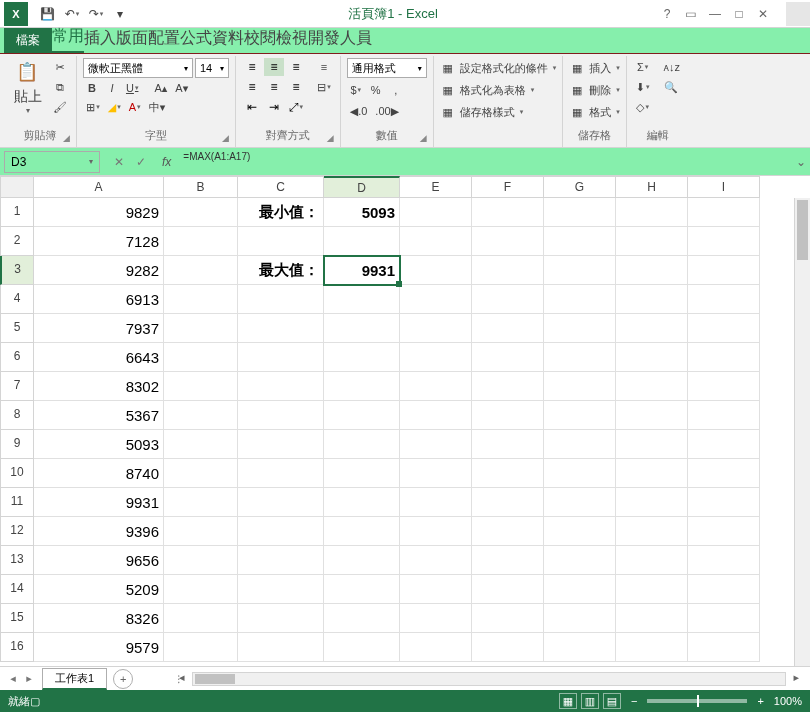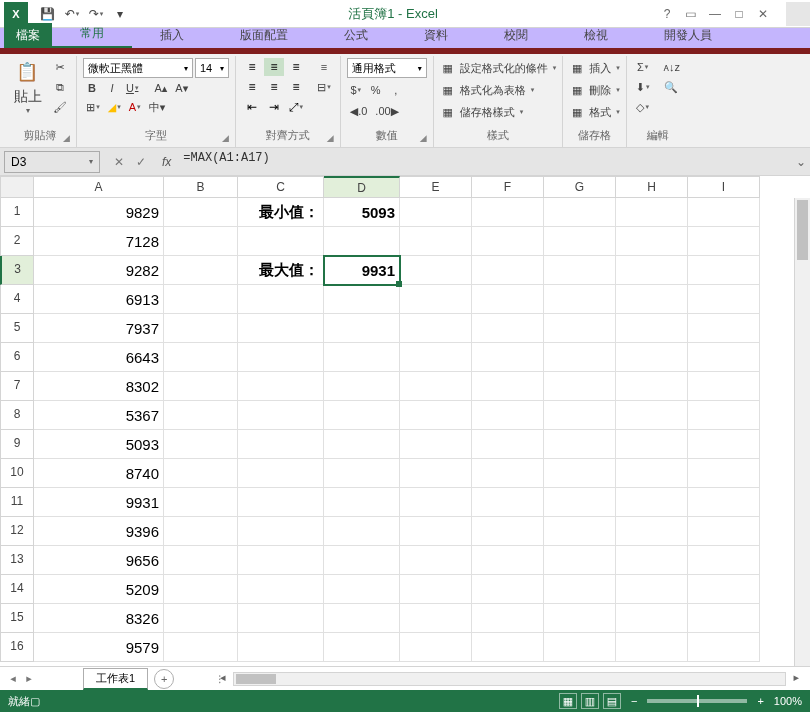--- a/index.html
+++ b/index.html
@@ -9,23 +9,23 @@
 .titlebar { height:28px; background:#fff; display:flex; align-items:center; border-bottom:1px solid #d4d4d4; }
 .titlebar .app-icon { width:24px; height:24px; margin:0 4px; background:#217346; color:#fff; display:flex; align-items:center; justify-content:center; font-weight:bold; font-size:11px; }
 .titlebar .qat { display:flex; gap:4px; align-items:center; padding:0 6px; }
 .titlebar .qat-item { width:20px; height:20px; display:flex; align-items:center; justify-content:center; color:#444; }
 .titlebar .title { flex:1; text-align:center; color:#217346; font-size:13px; }
 .titlebar .win-controls { display:flex; gap:6px; padding:0 8px; align-items:center; color:#666; }
 .titlebar .win-controls span { width:18px; text-align:center; }
 .titlebar .user-icon { width:24px; height:24px; background:#e6e6e6; margin-left:6px; }
 
 
-.tabs { height:26px; display:flex; align-items:flex-end; background:#c4b5fd; padding-left:4px; border-bottom:6px solid #7f1d1d; }
+.tabs { height:26px; display:flex; align-items:flex-end; background:#86efac; padding-left:4px; border-bottom:1px solid #7f1d1d; }
 .tabs .file-tab { background:#217346; color:#fff; padding:4px 12px; font-size:12px; }
-.tabs .tab { padding:4px 28px; color:#444; font-size:12px; }
+.tabs .tab { padding:4px 0; color:#444; font-size:16px; }
 .tabs .tab.active { border-bottom:2px solid #217346; color:#217346; }
 
 
 .ribbon { height:94px; background:#f1f1f1; border-bottom:1px solid #d4d4d4; display:flex; padding:2px 4px 0 4px; }
 .group { border-right:1px solid #d4d4d4; padding:2px 6px 0 6px; display:flex; flex-direction:column; justify-content:space-between; }
 .group-body { flex:1; display:flex; gap:4px; align-items:flex-start; }
 .group-label { text-align:center; font-size:11px; color:#666; padding:2px 0 4px 0; position:relative; }
 .group-label .launcher { position:absolute; right:0; bottom:4px; font-size:9px; color:#888; }
 
 .big-btn { display:flex; flex-direction:column; align-items:center; width:36px; }
@@ -39,26 +39,26 @@
 .small-btn.italic { font-style:italic; }
 .small-btn.underline { text-decoration:underline; }
 .dd::after { content:"▾"; font-size:7px; margin-left:1px; color:#666; }
 .font-sel { height:20px; border:1px solid #ababab; background:#fff; font-size:11px; padding:0 4px; display:flex; align-items:center; }
 .align-btn { width:20px; height:18px; display:flex; align-items:center; justify-content:center; }
 
 .menu-item { display:flex; align-items:center; gap:4px; font-size:11px; color:#444; height:20px; white-space:nowrap; }
 .menu-item .mi-icon { width:16px; height:16px; display:flex; align-items:center; justify-content:center; }
 
 
-.formula-row { height:28px; border-bottom:1px solid #d4d4d4; display:flex; align-items:center; background:#e5e5e5; }
+.formula-row { height:28px; border-bottom:1px solid #d4d4d4; display:flex; align-items:center; background:#86efac; }
 .name-box { width:96px; height:22px; border:1px solid #ababab; margin:0 4px; display:flex; align-items:center; padding:0 6px; font-size:12px; justify-content:space-between; }
 .fx-controls { display:flex; align-items:center; gap:4px; padding:0 6px; color:#777; }
 .fx-controls span { width:18px; text-align:center; }
 .fx-label { font-style:italic; color:#555; padding:0 6px; }
-.formula-input { flex:1; height:22px; padding:0 6px; font-size:12px; color:#333;font-family:Liberation Mono, monospace; }
+.formula-input { flex:1; height:22px; padding:0 6px; font-size:10px; color:#333; }
 .formula-expand { width:18px; color:#666; text-align:center; }
 
 
 .grid-area { position:relative; height:490px; overflow:hidden; background:#fff; }
 .col-headers { display:flex; height:22px; }
 .corner { width:34px; border:1px solid #d4d4d4; background:#f0f0f0; }
 .ch { border:1px solid #d4d4d4; border-left:none; background:#fff; text-align:center; font-size:12px; color:#444; line-height:20px; }
 .rows { }
 .gr { display:flex; height:29px; }
 .rh { width:34px; border:1px solid #d4d4d4; border-top:none; background:#fff; text-align:center; font-size:12px; color:#444; line-height:27px; }
@@ -71,21 +71,21 @@
 .cell.selected { outline:2px solid #217346; outline-offset:-1px; position:relative; }
 .cell.selected::after { content:""; position:absolute; right:-3px; bottom:-3px; width:6px; height:6px; background:#217346; }
 
 .vscroll { position:absolute; right:0; top:22px; bottom:0; width:16px; background:#f0f0f0; border-left:1px solid #d4d4d4; }
 .vscroll .thumb { position:absolute; top:2px; left:2px; right:2px; height:60px; background:#c1c1c1; }
 
 
 .sheet-bar { height:24px; border-top:1px solid #d4d4d4; display:flex; align-items:center; background:#fff; font-size:11px; }
 .sheet-nav { display:flex; gap:2px; padding:0 6px; color:#777; }
 .sheet-nav span { width:14px; text-align:center; }
-.sheet-tab { border:1px solid #aeaeae; border-bottom:2px solid #217346; padding:2px 12px; background:#fff;margin-left:41px; }
+.sheet-tab { border:1px solid #aeaeae; border-bottom:2px solid #217346; padding:2px 12px; background:#fff; }
 .sheet-add { width:20px; height:20px; border:1px solid #aeaeae; border-radius:10px; margin-left:6px; text-align:center; line-height:18px; color:#666; }
 .hscroll { flex:1; margin:0 8px; height:14px; background:#f0f0f0; border:1px solid #d4d4d4; position:relative; }
 .hscroll .thumb { position:absolute; left:2px; top:1px; bottom:1px; width:40px; background:#c1c1c1; }
 .hscroll::before { content:"◂"; position:absolute; left:-14px; top:-2px; color:#666; }
 .hscroll::after { content:"▸"; position:absolute; right:-14px; top:-2px; color:#666; }
 
 
 .status { height:22px; background:#217346; color:#fff; display:flex; align-items:center; font-size:11px; padding:0 8px; justify-content:space-between; }
 .status .right { display:flex; align-items:center; gap:10px; }
 .view-btns { display:flex; gap:4px; }
@@ -231,21 +231,20 @@
         </div>
       <div class="menu-item dd">
           <span class="mi-icon">▦</span>
           <span>格式化為表格</span>
         </div>
       <div class="menu-item dd">
           <span class="mi-icon">▦</span>
           <span>儲存格樣式</span>
         </div>
     </div>
-    <div class="group-label">樣式</div>
   </div>
 
   <div class="group">
     <div class="group-body col">
       <div class="menu-item dd">
           <span class="mi-icon">▦</span>
           <span>插入</span>
         </div>
       <div class="menu-item dd">
           <span class="mi-icon">▦</span>

